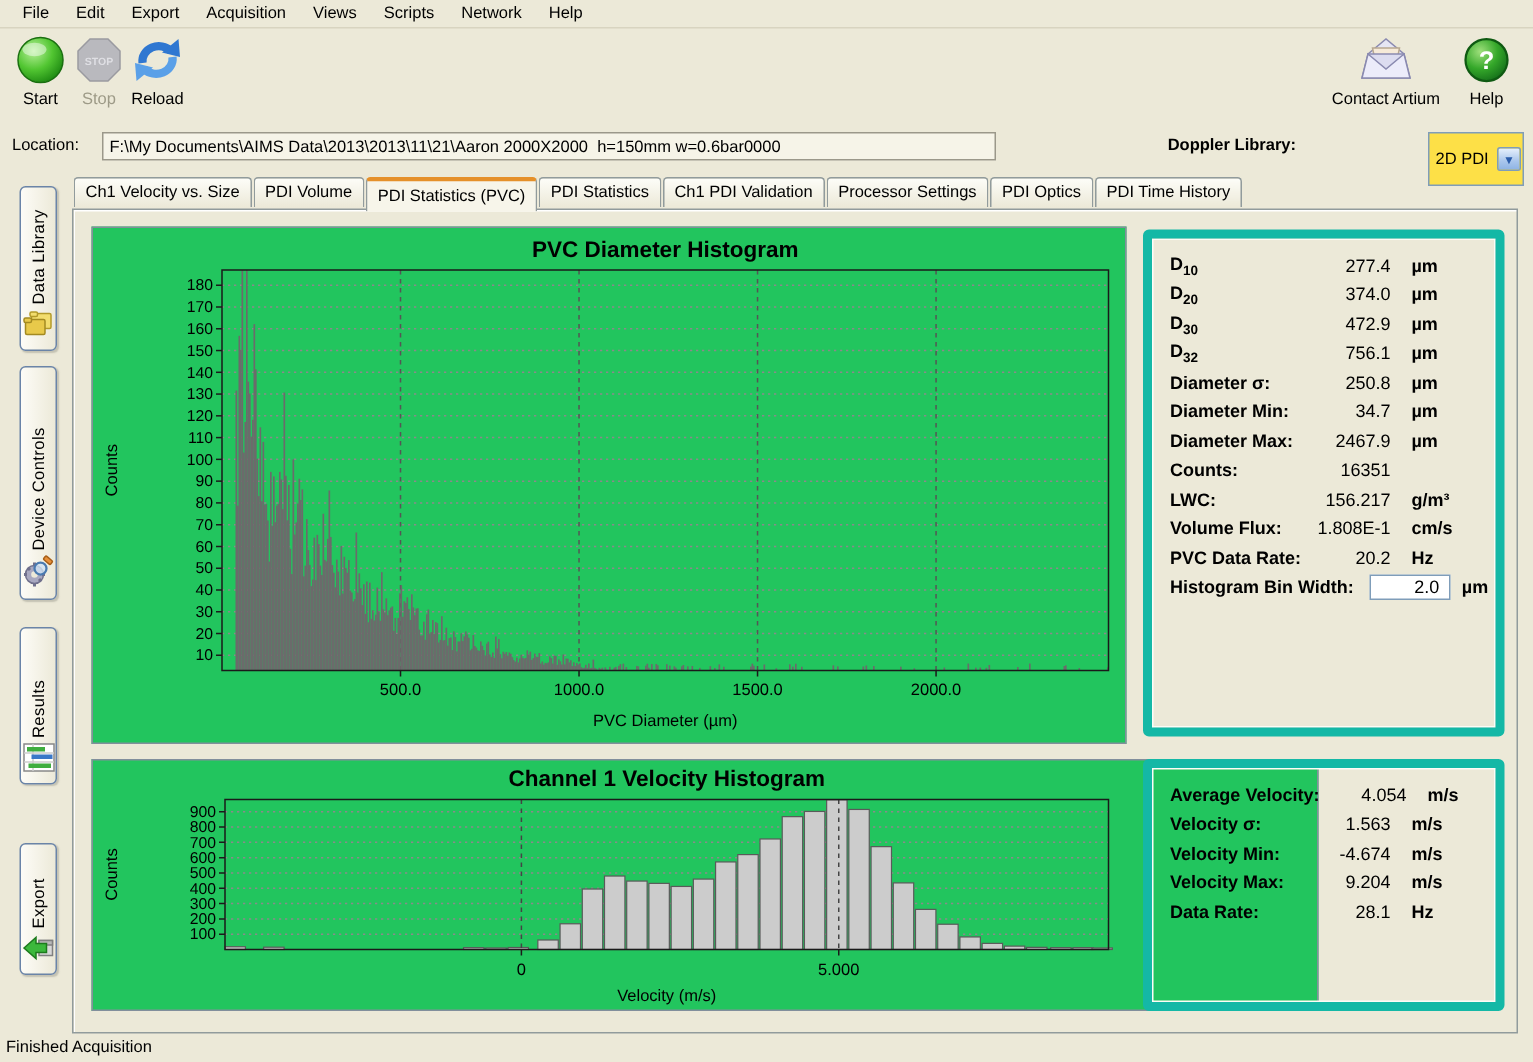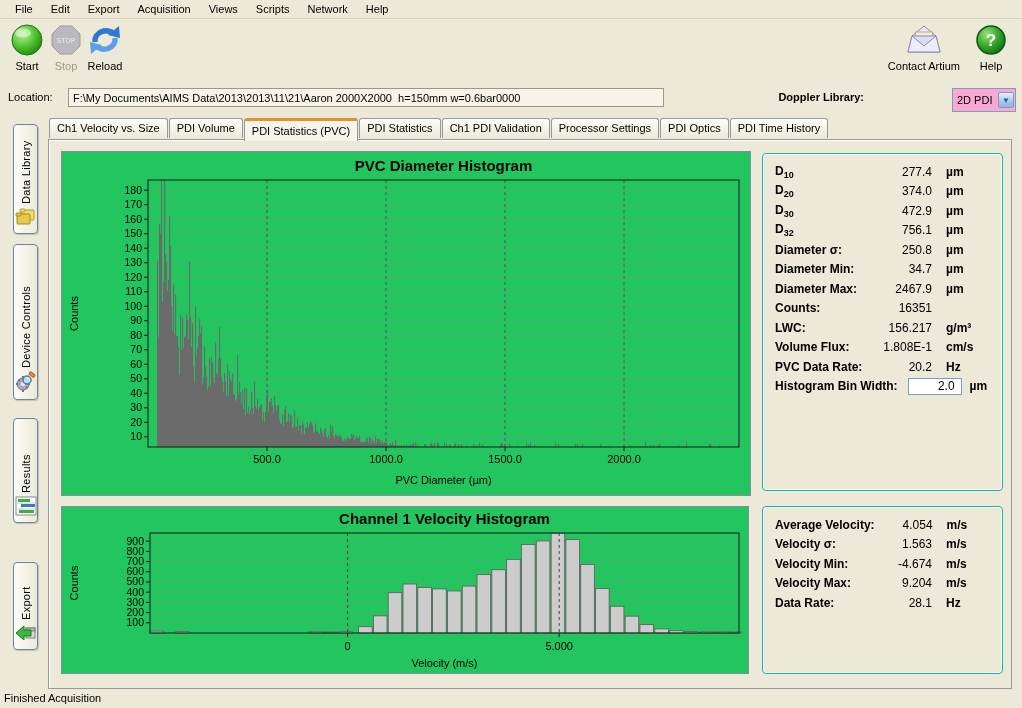--- a/index.html
+++ b/index.html
@@ -19,21 +19,21 @@
   .tool .tlabel { display:block; white-space:nowrap; }
   .tool.disabled .tlabel { color:#9d9a87; }
 
   
   .locrow { position:absolute; left:0; top:86px; width:100%; height:26px; }
   .loclabel { position:absolute; left:8px; top:5px; }
   .locfield { position:absolute; left:68px; top:2px; width:596px; height:19px;
               background:#f6f4e8; border:1px solid #9b988a; font-family:"Liberation Sans",sans-serif;
               font-size:11px; padding:0 4px; color:#000; }
   .doplabel { position:absolute; right:158px; top:5px; font-weight:bold; }
-  .dropdown { position:absolute; right:6px; top:2px; width:64px; height:24px; background:#f9a8d4;
+  .dropdown { position:absolute; right:6px; top:2px; width:64px; height:36px; background:#fde047;
               border:1px solid #7f9db9; display:flex; align-items:center; cursor:default; }
   .dropdown .dval { flex:1; padding-left:4px; }
   .dropdown .dbtn { width:16px; height:16px; margin:1px; border-radius:2px;
                     background:linear-gradient(#e6f0fc,#a9c6ec 60%,#8fb4e4); border:1px solid #7f9db9;
                     color:#2a5caa; font-size:8px; line-height:15px; text-align:center; }
 
   
   .sidebar { position:absolute; left:0; top:114px; width:48px; height:576px; }
   .sbtn { position:absolute; left:13px; width:25px; border:1px solid #6a84a8; border-radius:4px;
           background:linear-gradient(90deg,#fdfcf7,#ece9d8); display:flex; flex-direction:column;
@@ -46,23 +46,23 @@
   .tabbar { position:absolute; left:49px; top:118px; display:flex; align-items:flex-start; height:22px; z-index:3; }
   .tab { height:20px; padding:3px 7px 2px 7px; background:linear-gradient(#fdfdf8,#ece9d8);
          border:1px solid #919b9c; border-bottom:none; border-radius:3px 3px 0 0; margin-right:1px;
          white-space:nowrap; cursor:pointer; }
   .tab.active { height:23px; padding-top:4px; background:#f7f5ea; border-top:3px solid #e5902a; position:relative; z-index:4; }
   .contentframe { position:absolute; left:48px; top:139px; width:964px; height:550px;
                   background:#ece9d8; border:1px solid #919b9c; box-shadow:inset 1px 1px 0 #fff; z-index:2; }
 
   .chartpanel { position:absolute; background:#22c55e; border:1px solid #828f9c; }
   #chart1panel { left:12px; top:11px; width:690px; height:345px; }
-  #chart2panel { left:12px; top:366px; width:688px; height:168px; }
-
-  .statspanel { position:absolute; border:1px solid #14b8a6; border-radius:4px;
+  #chart2panel { left:12px; top:366px; width:818px; height:168px; }
+
+  .statspanel { position:absolute; border:6px solid #14b8a6; border-radius:4px;
                 box-shadow:inset 1px 1px 0 #fdfcf7, inset -1px -1px 0 #fdfcf7; padding:8px 8px 0 12px; }
   #pvcstats { left:713px; top:13px; width:241px; height:338px; }
   #velstats { left:713px; top:366px; width:241px; height:168px; }
   .srow { display:grid; grid-template-columns:1fr 66px 54px; align-items:center; height:19.5px; font-size:12px; }
   .slabel { font-weight:bold; white-space:nowrap; }
   .slabel sub { font-size:9px; font-weight:bold; }
   .sval { text-align:right; padding-right:8px; }
   .sunit { font-weight:bold; padding-left:6px; }
   .bin-input { width:54px; height:17px; border:1px solid #7f9db9; background:#fff; text-align:right;
                font-family:"Liberation Sans",sans-serif; font-size:12px; padding-right:6px; justify-self:end; margin-right:2px;padding-left:24px;}

